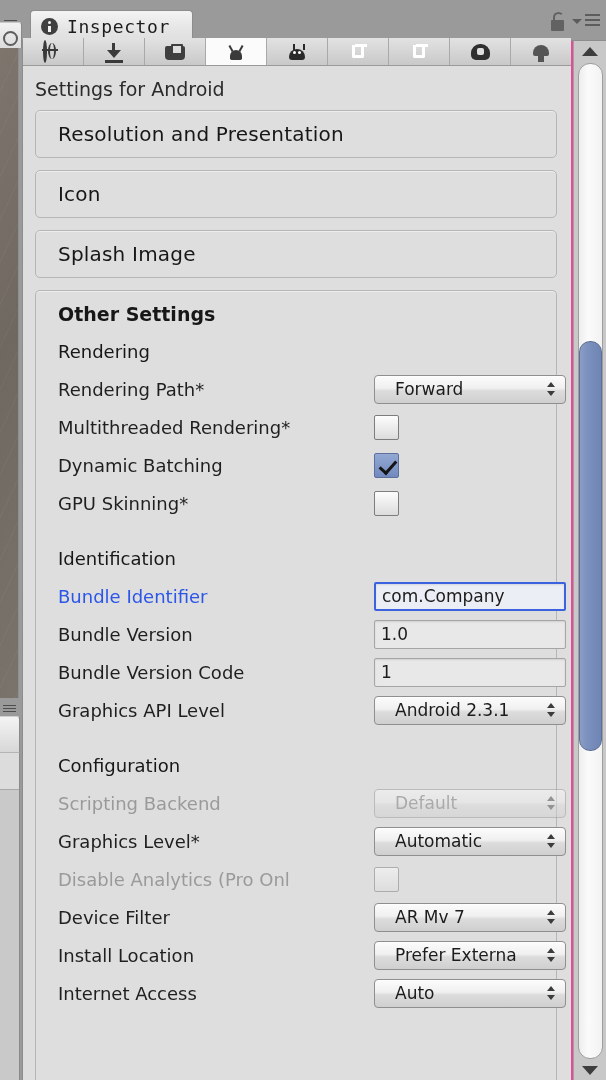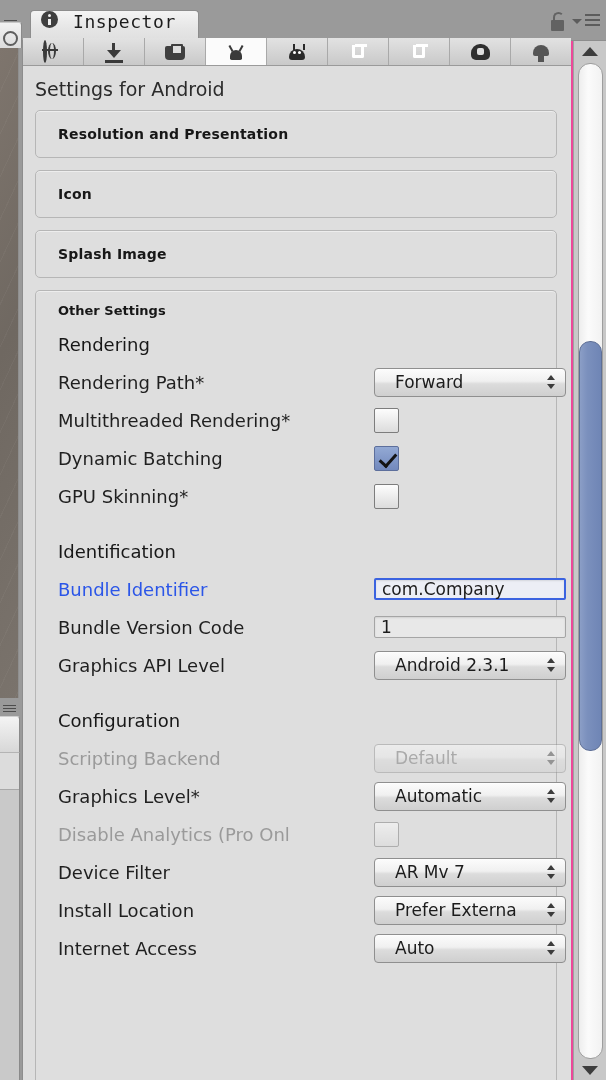--- a/index.html
+++ b/index.html
@@ -103,22 +103,22 @@
   .tab {
     position: absolute;
     left: 8px; top: 10px;
     height: 32px;
     padding: 0 22px 0 10px;
     background: linear-gradient(#f4f4f4 0%, #e6e6e6 55%, #dedede 100%);
     border: 1px solid #8d8d8d;
     border-bottom: none;
     border-radius: 4px 4px 0 0;
     display: flex;
-    align-items: flex-start;
-    gap: 15px;
+    align-items: center;
+    gap: 9px;
   }
   .tab-icon {
     width: 17px; height: 17px;
     border-radius: 50%;
     background: #3f3f3f;
     position: relative;
     flex: none;
   }
   .tab-icon::before {
     content: "";
@@ -333,40 +333,40 @@
     margin: 0 14px 12px 12px;
     height: 48px;
     background: #dedede;
     border: 1px solid #b6b6b6;
     border-radius: 5px;
     display: flex;
     align-items: center;
     box-shadow: inset 0 1px 0 #ededed;
   }
   .foldout-label {
-    font-size: 14px;
-    font-weight: bold;
+    font-size: 20px;
+    font-weight: normal;
     color: #171717;
     padding-left: 22px;
     letter-spacing: 0.2px;
     white-space: nowrap;
   }
 
   .section-box {
     margin: 0 14px 0 12px;
     border: 1px solid #b6b6b6;
     border-radius: 5px 5px 0 0;
     border-bottom: none;
     background: #dedede;
     padding: 12px 0 6px 0;
     min-height: 790px;
     box-shadow: inset 0 1px 0 #ededed;
   }
   .section-title {
-    font-size: 13px;
+    font-size: 19px;
     font-weight: bold;
     color: #171717;
     padding-left: 22px;
     margin-bottom: 16px;
     white-space: nowrap;
   }
   .group-title {
     font-size: 18px;
     font-weight: normal;
     color: #171717;
@@ -438,21 +438,21 @@
     content: "";
     position: absolute; left: 0; bottom: 1px;
     border-left: 4.5px solid transparent;
     border-right: 4.5px solid transparent;
     border-top: 5px solid #3c3c3c;
   }
 
   
   .textfield {
     width: 192px;
-    height: 22px;
+    height: 29px;
     background: #e8e8e8;
     border: 1px solid #a5a5a5;
     border-radius: 2px;
     display: flex;
     align-items: center;
     padding: 0 6px;
     box-shadow: inset 0 1px 2px rgba(0,0,0,0.10);
   }
   .textfield.focused {
     border: 2px solid #3b63e0;
@@ -677,20 +677,28 @@
 
         <div class="prop-row">
           <span class="prop-label highlight">Bundle Identifier</span>
           <div class="field">
             <div class="textfield focused">
               <span class="textfield-text">com.Company</span>
             </div>
           </div>
         </div>
 
+        <div class="prop-row">
+          <span class="prop-label">Bundle Version</span>
+          <div class="field">
+            <div class="textfield">
+              <span class="textfield-text">1.0</span>
+            </div>
+          </div>
+        </div>
 
         <div class="prop-row">
           <span class="prop-label">Bundle Version Code</span>
           <div class="field">
             <div class="textfield">
               <span class="textfield-text">1</span>
             </div>
           </div>
         </div>
 

